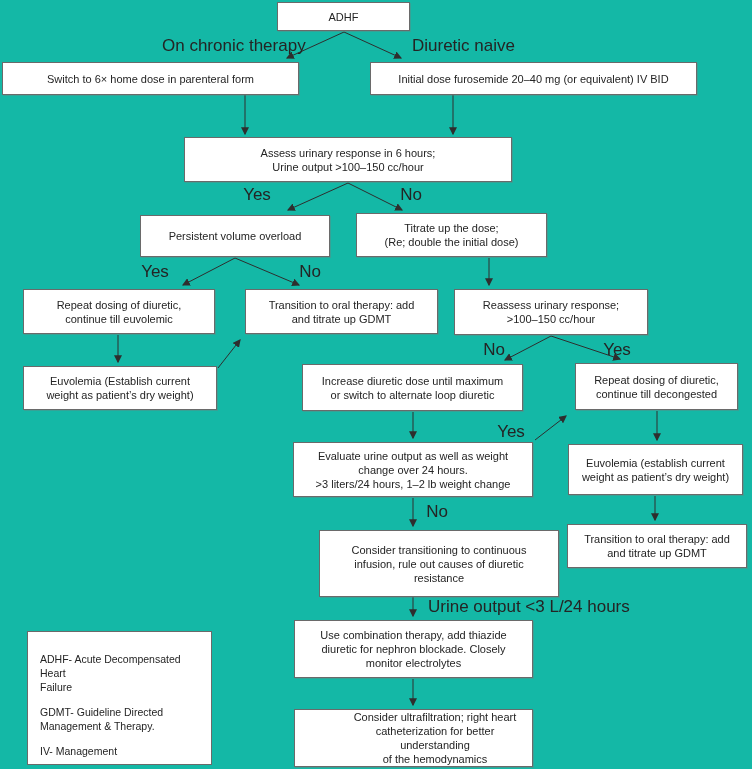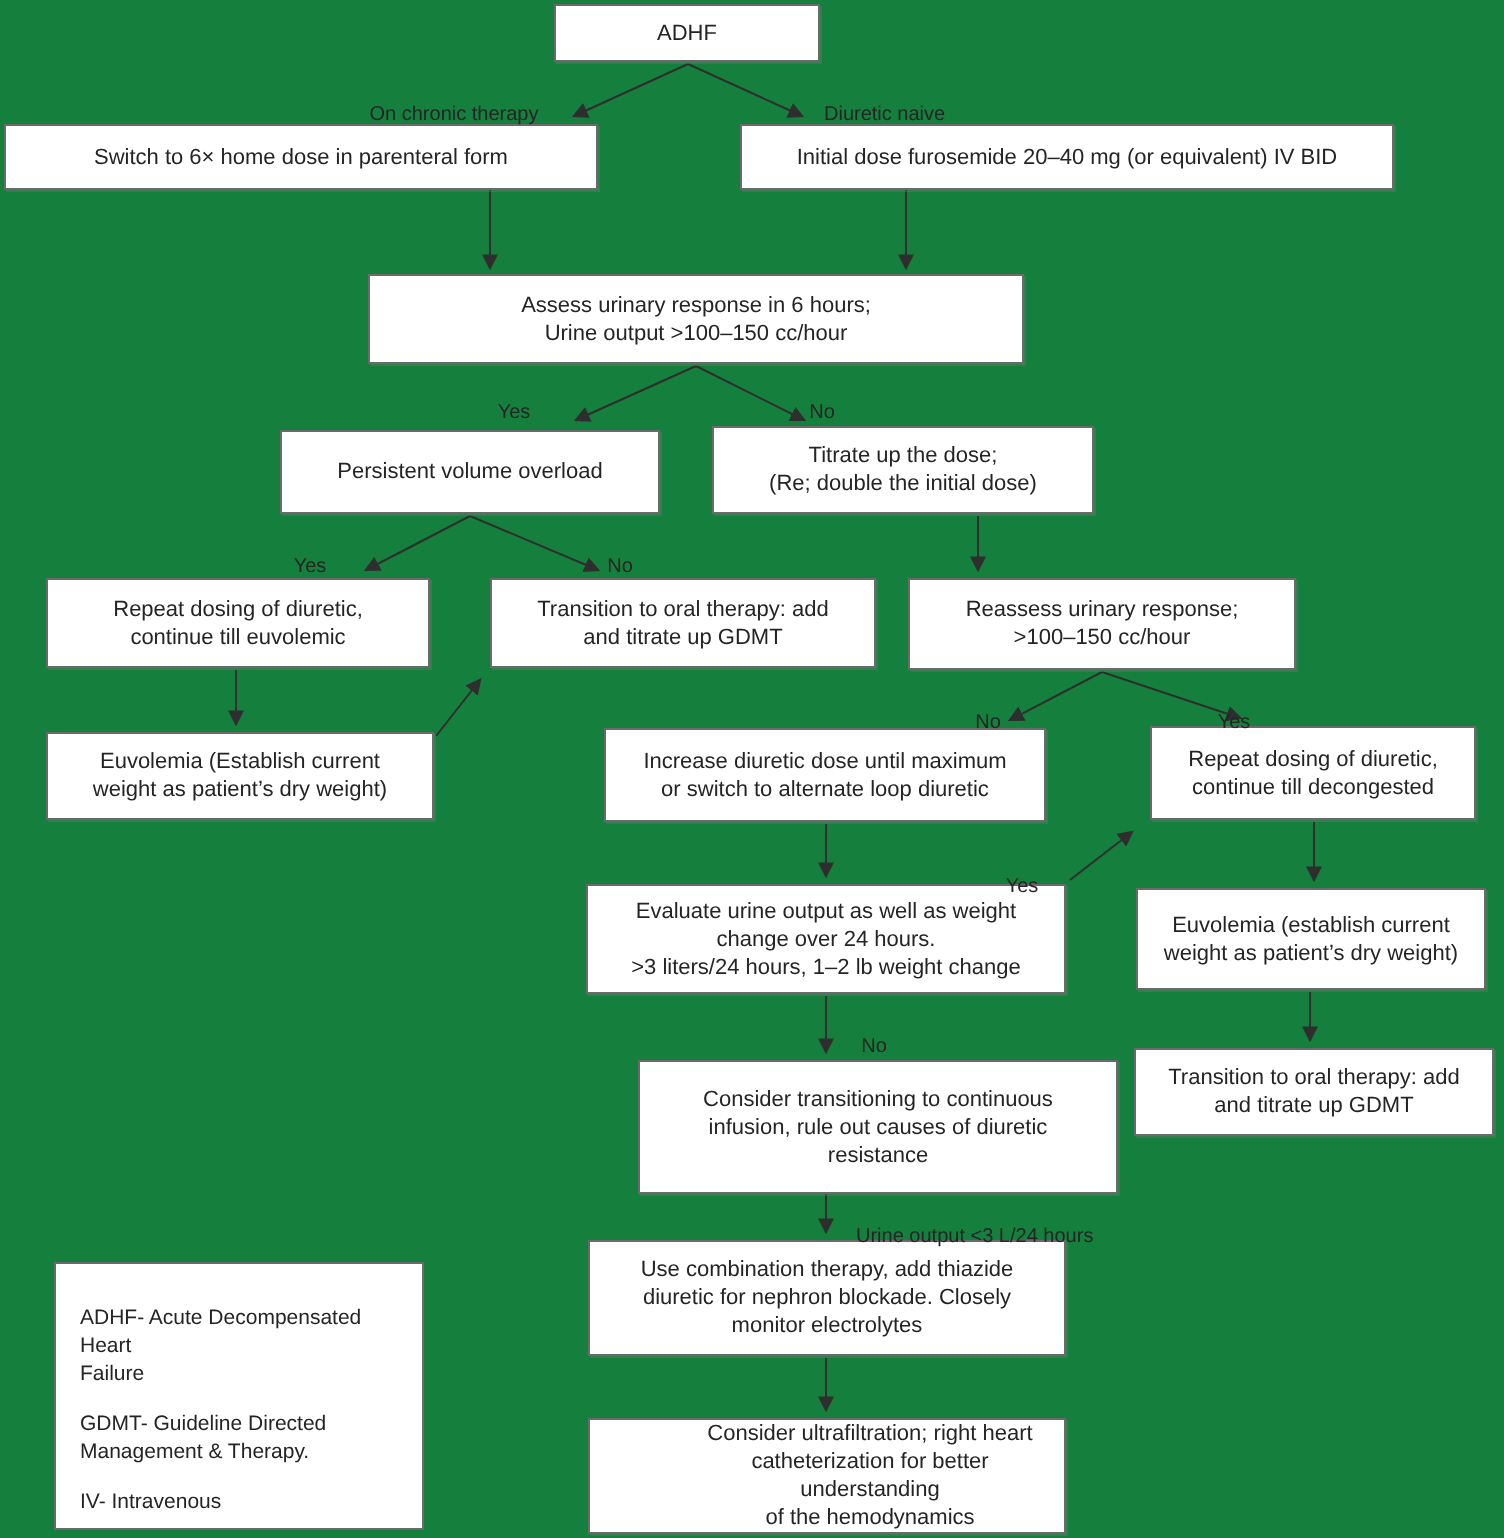--- a/index.html
+++ b/index.html
@@ -4,21 +4,21 @@
 <style>
   html, body {
     margin: 0;
     padding: 0;
     background: #ffffff;
   }
   .stage {
     position: relative;
     width: 752px;
     height: 769px;
-    background: #15803d;
+    background: #14b8a6;
     font-family: "Liberation Sans", "DejaVu Sans", sans-serif;
     color: #242424;
     overflow: hidden;
   }
   .connectors {
     position: absolute;
     left: 0; top: 0;
     width: 752px; height: 769px;
   }
   .node {
@@ -31,24 +31,23 @@
     align-items: center;
     justify-content: center;
     text-align: center;
     white-space: pre-line;
     font-size: 11px;
     line-height: 14px;
     padding: 2px 4px;
   }
   .elabel {
     position: absolute;
-    font-size: 10px;
+    font-size: 17px;
     line-height: 14px;
     white-space: nowrap;
-    margin-top: 12px;
   }
   .elabel.center { text-align: center; }
   .legend {
     position: absolute;
     box-sizing: border-box;
     left: 27px; top: 631px;
     width: 185px; height: 134px;
     border: 1px solid #6a6a6a;
     background: #ffffff;
     padding: 20px 10px 0 12px;
@@ -169,17 +168,17 @@
 
   <div class="elabel center" style="left:422px; top:505px; width:30px;">No</div>
 
   <div class="elabel" style="left:428px; top:600px;">Urine output &lt;3 L/24 hours</div>
 
   <div class="legend">
     <p>ADHF- Acute Decompensated Heart
 Failure</p>
     <p>GDMT- Guideline Directed
 Management &amp; Therapy.</p>
-    <p>IV- Intravenous</p>
+    <p>IV- Management</p>
     <p>BID- Twice a day dosing</p>
   </div>
 
 </div>
 
 </body></html>

